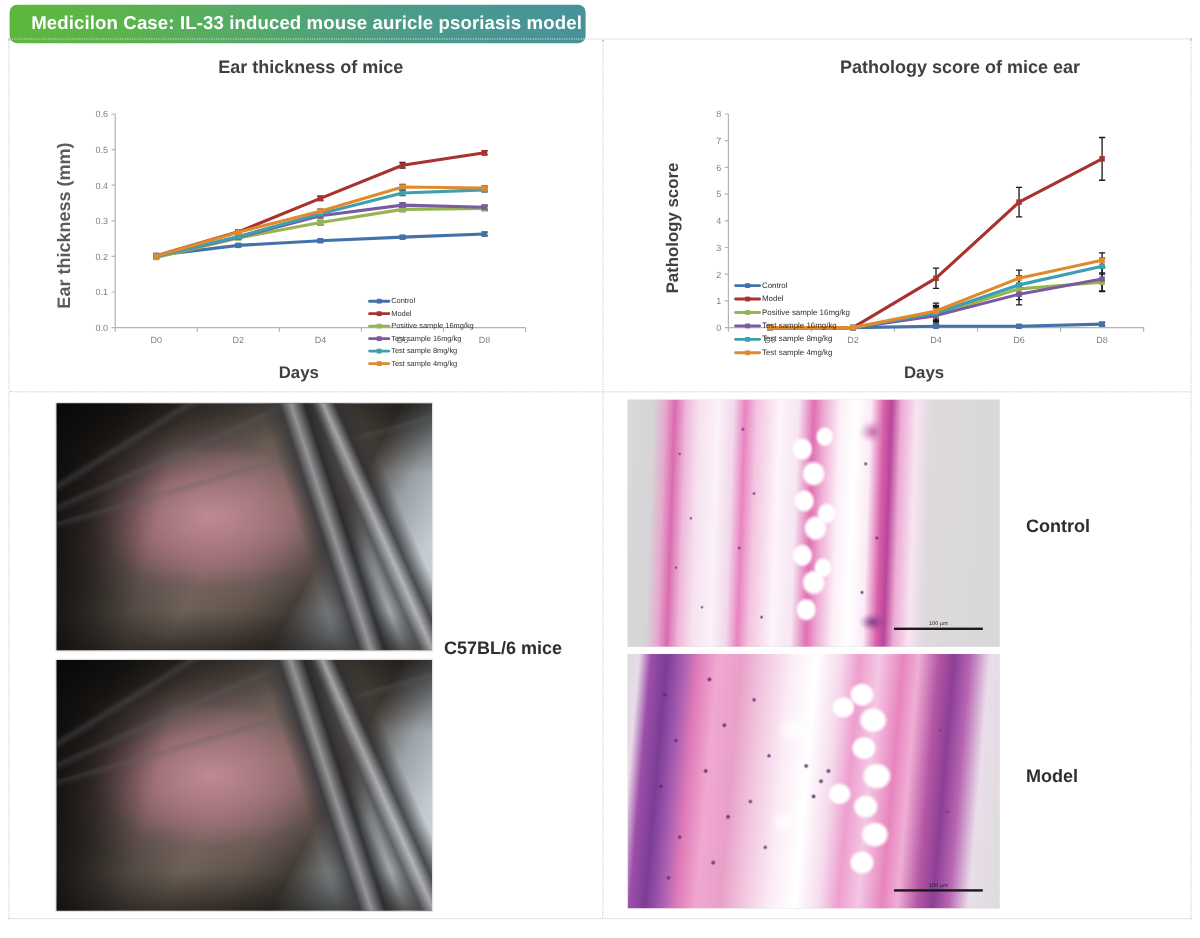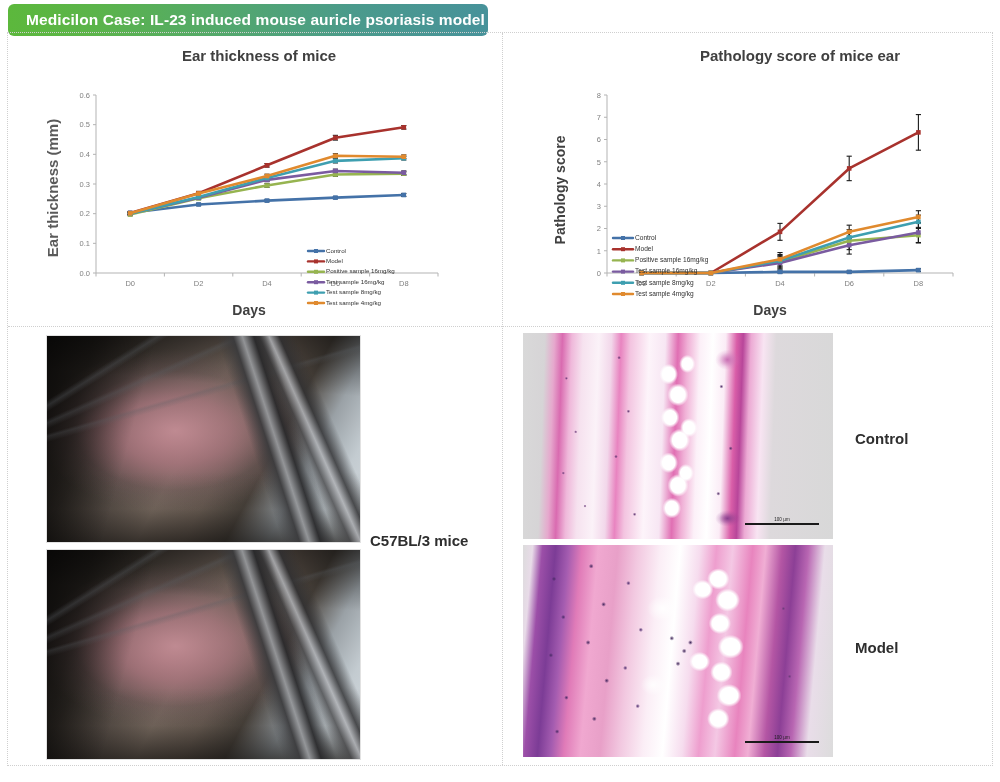--- a/index.html
+++ b/index.html
@@ -248,21 +248,21 @@
     font-size:15px; font-weight:bold; color:#2e2e2e;
     white-space:nowrap;
   }
   #label-control { top:103px; }
   #label-model   { top:312px; }
 </style>
 </head>
 <body>
 
 <div id="banner">
-  <span id="banner-text">Medicilon Case: IL-23 induced mouse auricle psoriasis model</span>
+  <span id="banner-text">Medicilon Case: IL-33 induced mouse auricle psoriasis model</span>
 </div>
 
 <div id="frame">
 
   <div class="vdiv" id="vdiv-main"></div>
   <div class="hdiv" id="hdiv-main"></div>
 
   <div class="chart-cell" id="cell-chart1">
     <svg class="chart-svg" viewBox="0 0 494 293" preserveAspectRatio="none">
       <g id="c1-root">
@@ -597,21 +597,21 @@
     </svg>
   </div>
 
   <div class="bottom-cell" id="cell-photos">
     <div class="photo" id="photo-top">
       <div class="mouse-img"></div>
     </div>
     <div class="photo" id="photo-bottom">
       <div class="mouse-img"></div>
     </div>
-    <div id="photo-label">C57BL/3 mice</div>
+    <div id="photo-label">C57BL/6 mice</div>
   </div>
 
   <div class="bottom-cell" id="cell-histo">
 
     <div class="histo" id="histo-top">
       <div class="tissue-control"></div>
       <div class="scalebar">
         <div class="lbl">100 µm</div>
         <div class="bar"></div>
       </div>

